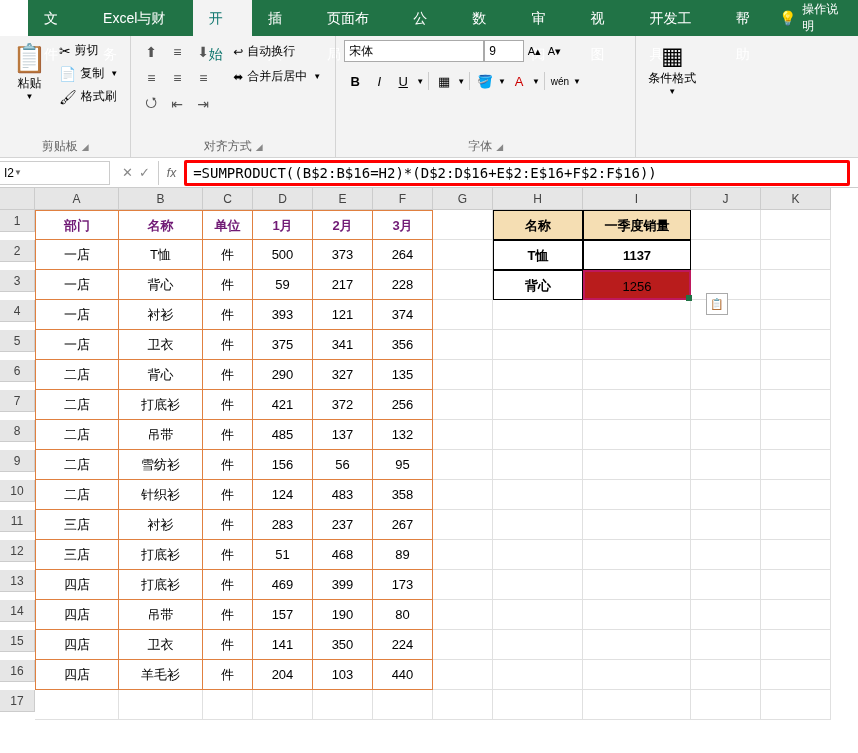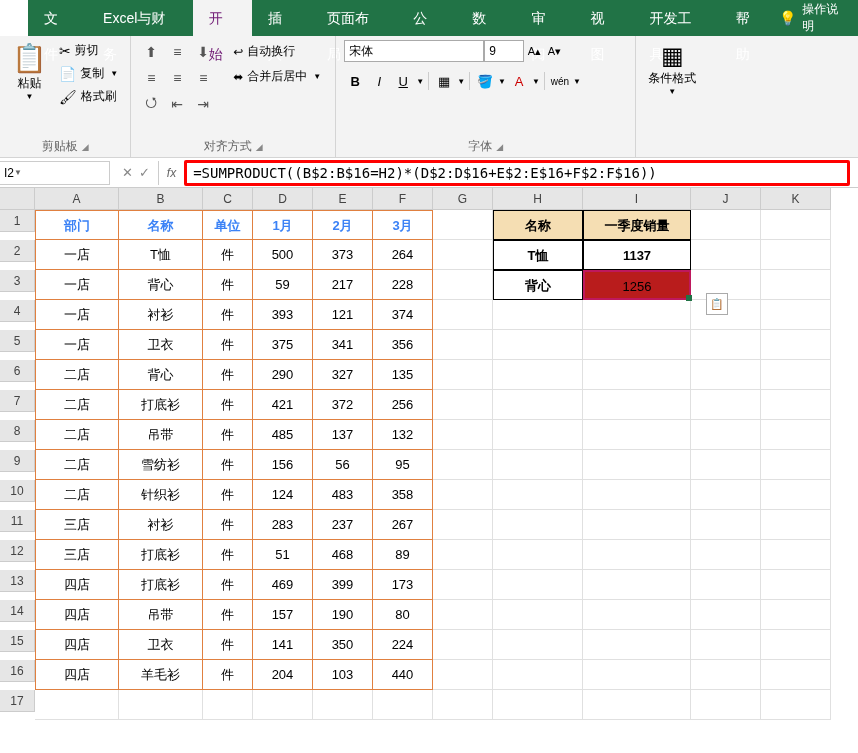--- a/index.html
+++ b/index.html
@@ -1,21 +1,21 @@
 <!DOCTYPE html>
 <html><head>
 <meta charset="utf-8">
 <style>
 * { margin: 0; padding: 0; box-sizing: border-box; font-family: "Microsoft YaHei", SimSun, sans-serif; }
 body { background: #fff; font-size: 12px; width: 858px; }
 
 
 .tabs { background: #217346; display: flex; align-items: center; height: 36px; color: #fff; margin-left: 28px; }
 .tab { padding: 0 16px; height: 36px; line-height: 36px; font-size: 14px; cursor: pointer; }
-.tab.active { background: #f3f3f3; color: #701a75; }
+.tab.active { background: #f3f3f3; color: #0f766e; }
 .tab-right { margin-left: auto; display: flex; align-items: center; padding-right: 10px; }
 .tab-right .bulb { font-size: 14px; margin-right: 6px; }
 
 
 .ribbon { background: #f3f3f3; border-bottom: 1px solid #d4d4d4; display: flex; height: 122px; }
 .group { border-right: 1px solid #d4d4d4; padding: 4px 8px 2px 8px; display: flex; flex-direction: column; justify-content: space-between; }
 .group-title { text-align: center; font-size: 12px; color: #666; display: flex; justify-content: center; align-items: center; gap: 4px; }
 .group-title .launcher { font-size: 9px; color: #888; cursor: pointer; }
 .group-content { display: flex; align-items: flex-start; gap: 4px; flex: 1; }
 
@@ -62,21 +62,21 @@
 .sheet-wrap { position: relative; }
 .sheet { display: grid; grid-template-columns: 35px 84px 84px 50px 60px 60px 60px 60px 90px 108px 70px 70px; user-select: none; }
 .colhdr, .rowhdr, .corner { background: #e6e6e6; border-right: 1px solid #ccc; border-bottom: 1px solid #ccc; text-align: center; font-size: 12px; height: 22px; line-height: 22px; color: #444; }
 .corner { background: #e6e6e6; }
 .cell { border-right: 1px solid #e0e0e0; border-bottom: 1px solid #e0e0e0; height: 30px; line-height: 30px; text-align: center; font-size: 13px; background: #fff; }
 
 
 .orange-cell { border-right: 1px solid #e08040; border-bottom: 1px solid #e08040; }
 .orange-top { border-top: 1px solid #e08040; }
 .orange-left { border-left: 1px solid #e08040; }
-.hdr-red { color: #3b82f6; font-weight: bold; }
+.hdr-red { color: #701a75; font-weight: bold; }
 
 
 .sum-hdr { background: #f5deb3; border: 1px solid #000; font-weight: bold; }
 .sum-cell { border: 1px solid #000; font-weight: bold; }
 .sum-sel { background: #b91c1c; border: 2px solid #be185d; font-weight: normal; position: relative; }
 .sum-sel::after { content: ""; position: absolute; right: -3px; bottom: -3px; width: 6px; height: 6px; background: #217346; }
 
 .paste-opts { position: absolute; right: 130px; top: 105px; width: 22px; height: 22px; border: 1px solid #aaa; background: #fff; display: flex; align-items: center; justify-content: center; font-size: 11px; cursor: pointer; }
 </style>
 </head>

